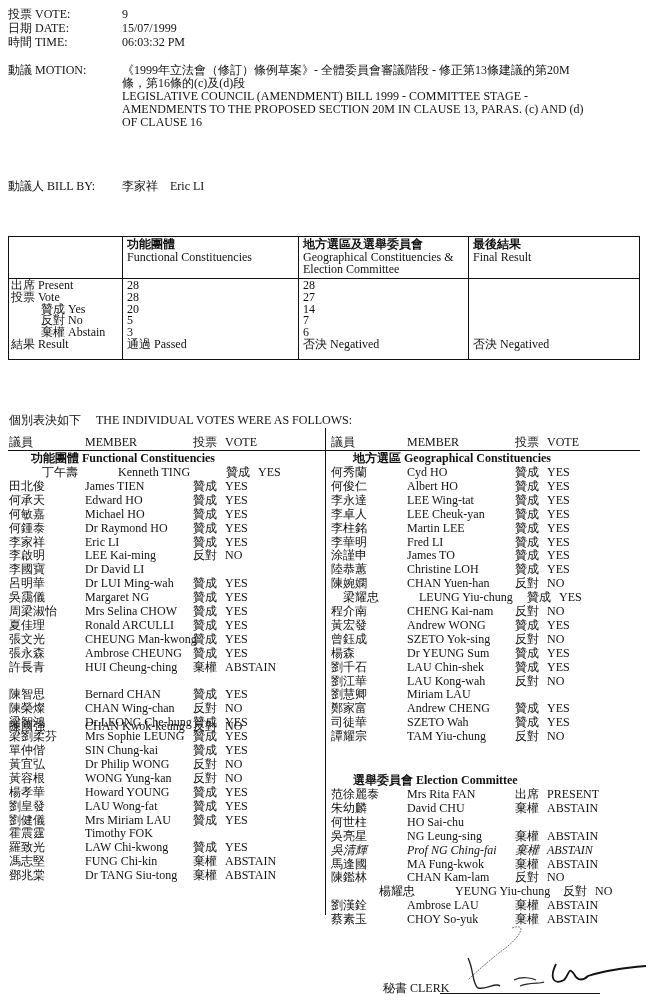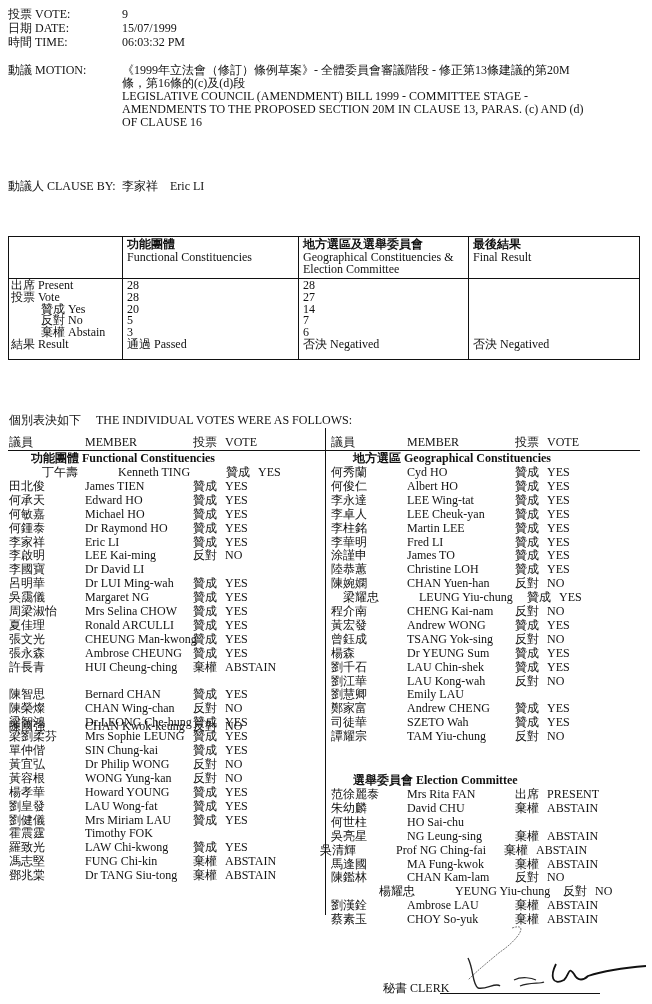--- a/index.html
+++ b/index.html
@@ -48,21 +48,21 @@
 
 <div class="abs hdr-label" style="top:64px">動議 MOTION:</div>
 <div class="abs motion-text" style="top:64px">
   <div>《1999年立法會（修訂）條例草案》- 全體委員會審議階段 - 修正第13條建議的第20M</div>
   <div>條，第16條的(c)及(d)段</div>
   <div>LEGISLATIVE COUNCIL (AMENDMENT) BILL 1999 - COMMITTEE STAGE -</div>
   <div>AMENDMENTS TO THE PROPOSED SECTION 20M IN CLAUSE 13, PARAS. (c) AND (d)</div>
   <div>OF CLAUSE 16</div>
 </div>
 
-<div class="abs hdr-label" style="top:180px">動議人 CLAUSE BY:</div>
+<div class="abs hdr-label" style="top:180px">動議人 BILL BY:</div>
 <div class="abs hdr-val" style="top:180px; white-space:pre">李家祥    Eric LI</div>
 
 <div class="sumtable">
   <div class="vline" style="left:113px"></div>
   <div class="vline" style="left:289px"></div>
   <div class="vline" style="left:459px"></div>
   <div class="hline" style="top:41px"></div>
 
   <div class="hcell" style="left:294px; top:1px">
     <div class="bold">地方選區及選舉委員會</div>
@@ -379,21 +379,21 @@
       <span class="c-v">NO</span>
     </div>
     <div class="row" style="left: 331px; top: 618.9px; width: 310px;">
       <span class="c-cn">黃宏發</span>
       <span class="c-en">Andrew WONG</span>
       <span class="c-vcn">贊成</span>
       <span class="c-v">YES</span>
     </div>
     <div class="row" style="left: 331px; top: 632.8px; width: 310px;">
       <span class="c-cn">曾鈺成</span>
-      <span class="c-en">TSANG Yok-sing</span>
+      <span class="c-en">SZETO Yok-sing</span>
       <span class="c-vcn">反對</span>
       <span class="c-v">NO</span>
     </div>
     <div class="row" style="left: 331px; top: 646.7px; width: 310px;">
       <span class="c-cn">楊森</span>
       <span class="c-en">Dr YEUNG Sum</span>
       <span class="c-vcn">贊成</span>
       <span class="c-v">YES</span>
     </div>
     <div class="row" style="left: 331px; top: 660.6px; width: 310px;">
@@ -403,21 +403,21 @@
       <span class="c-v">YES</span>
     </div>
     <div class="row" style="left: 331px; top: 674.5px; width: 310px;">
       <span class="c-cn">劉江華</span>
       <span class="c-en">LAU Kong-wah</span>
       <span class="c-vcn">反對</span>
       <span class="c-v">NO</span>
     </div>
     <div class="row" style="left: 331px; top: 688.4px; width: 310px;">
       <span class="c-cn">劉慧卿</span>
-      <span class="c-en">Emily LAU</span>
+      <span class="c-en">Miriam LAU</span>
       <span class="c-vcn"></span>
       <span class="c-v"></span>
     </div>
     <div class="row" style="left: 331px; top: 702.3px; width: 310px;">
       <span class="c-cn">鄭家富</span>
       <span class="c-en">Andrew CHENG</span>
       <span class="c-vcn">贊成</span>
       <span class="c-v">YES</span>
     </div>
     <div class="row" style="left: 331px; top: 716.2px; width: 310px;">
@@ -451,21 +451,21 @@
       <span class="c-en">HO Sai-chu</span>
       <span class="c-vcn"></span>
       <span class="c-v"></span>
     </div>
     <div class="row" style="left: 331px; top: 829.7px; width: 310px;">
       <span class="c-cn">吳亮星</span>
       <span class="c-en">NG Leung-sing</span>
       <span class="c-vcn">棄權</span>
       <span class="c-v">ABSTAIN</span>
     </div>
-    <div class="row" style="left: 320px; top: 843.6px; width: 310px;">
+    <div class="row" style="left: 331px; top: 843.6px; width: 310px; font-style: italic;">
       <span class="c-cn">吳清輝</span>
       <span class="c-en">Prof NG Ching-fai</span>
       <span class="c-vcn">棄權</span>
       <span class="c-v">ABSTAIN</span>
     </div>
     <div class="row" style="left: 331px; top: 857.5px; width: 310px;">
       <span class="c-cn">馬逢國</span>
       <span class="c-en">MA Fung-kwok</span>
       <span class="c-vcn">棄權</span>
       <span class="c-v">ABSTAIN</span>

